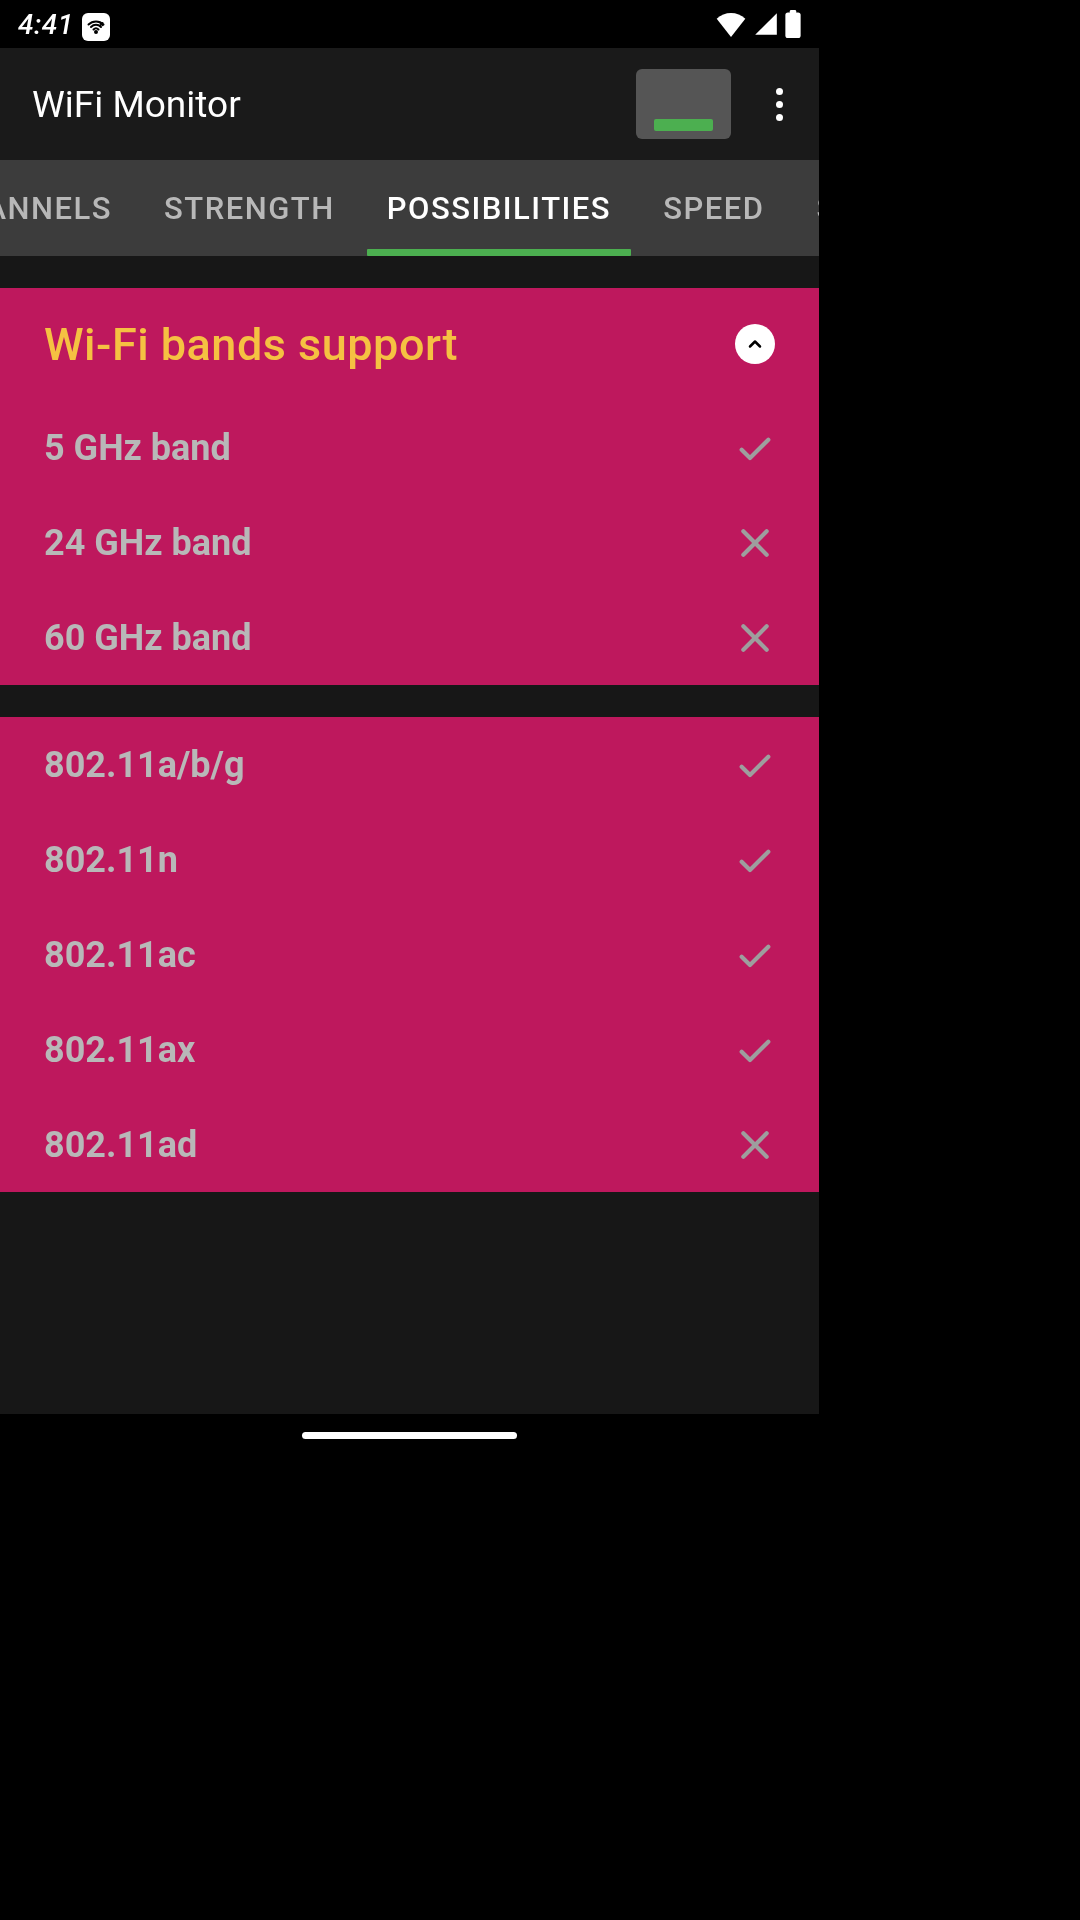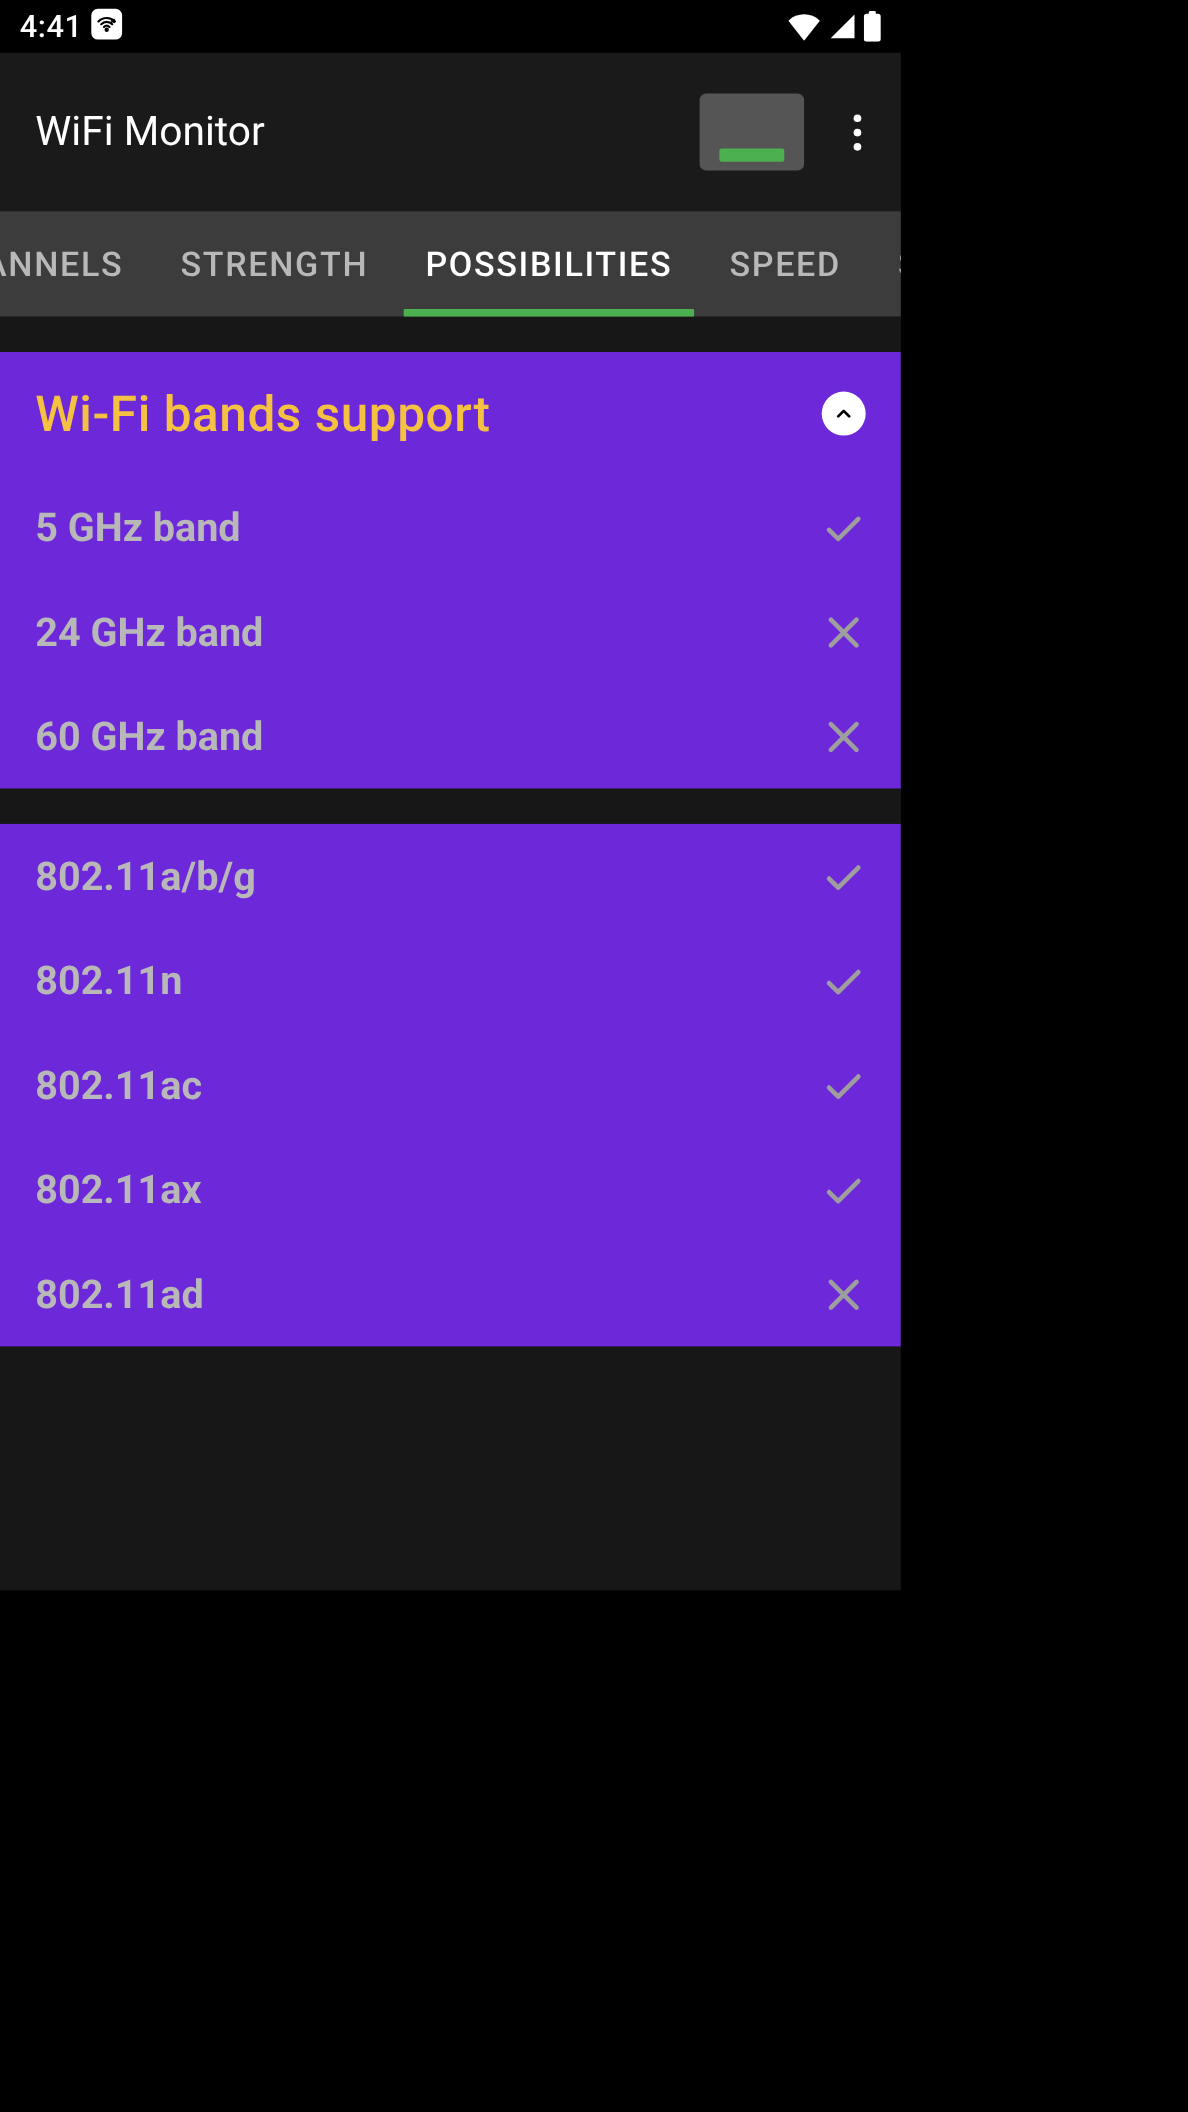--- a/index.html
+++ b/index.html
@@ -17,22 +17,23 @@
   .status-bar {
     height: 48px;
     background: #000;
     display: flex;
     align-items: center;
     justify-content: space-between;
     padding: 0 18px 0 18px;
   }
   .status-left {
     display: flex;
-    align-items: flex-start;
+    align-items: flex-end;
     gap: 8px;
+    font-style: italic;
   }
   .status-time {
     font-size: 28px;
     font-weight: 500;
     letter-spacing: 0.5px;
   }
   .status-app-icon {
     width: 28px;
     height: 28px;
     background: #fff;
@@ -44,21 +45,21 @@
   .status-app-icon svg { width: 20px; height: 20px; }
   .status-right {
     display: flex;
     align-items: center;
     gap: 6px;
   }
   .status-right svg { display: block; }
 
   
   .app-bar {
-    height: 144px;
+    height: 112px;
     background: #1a1a1a;
     display: flex;
     align-items: center;
     padding: 0 20px 0 32px;
   }
   .app-title {
     font-size: 37px;
     font-weight: 400;
     flex: 1;
     color: #fff;
@@ -133,22 +134,22 @@
   .content {
     background: #171717;
     height: calc(1456px - 48px - 112px - 96px - 42px);
     overflow: hidden;
   }
   .section-gap {
     height: 32px;
     background: #171717;
   }
   .section {
-    background: #6d28d9;
-    padding: 0 32px;
+    background: #be185d;
+    padding: 0 44px;
   }
   .section-header {
     display: flex;
     align-items: center;
     justify-content: space-between;
     height: 112px;
   }
   .section-title {
     color: #f5c142;
     font-size: 45px;

